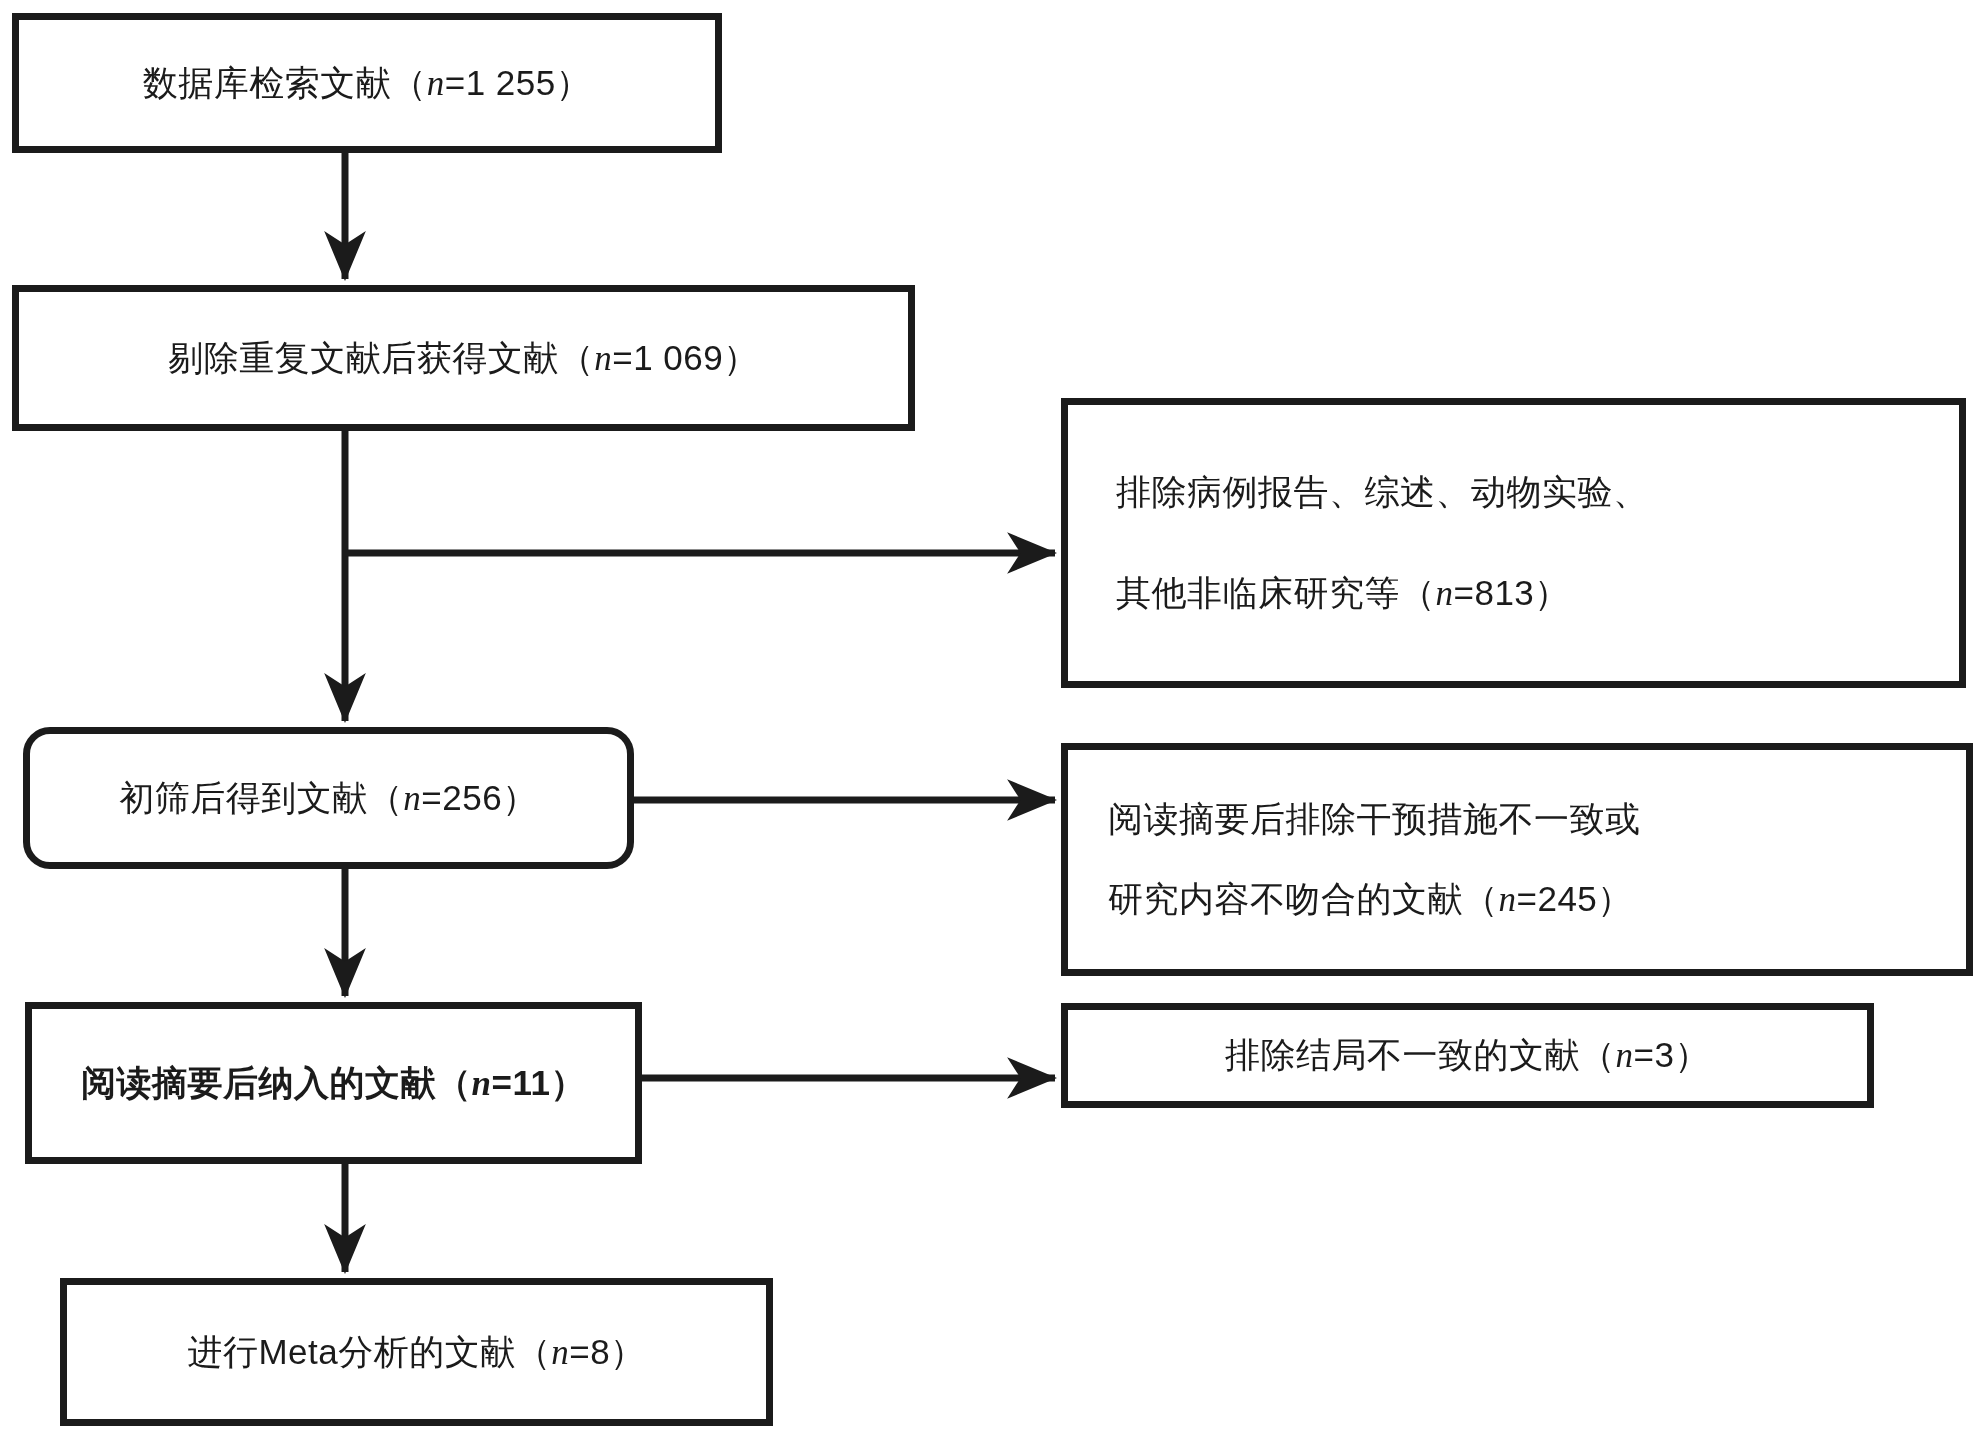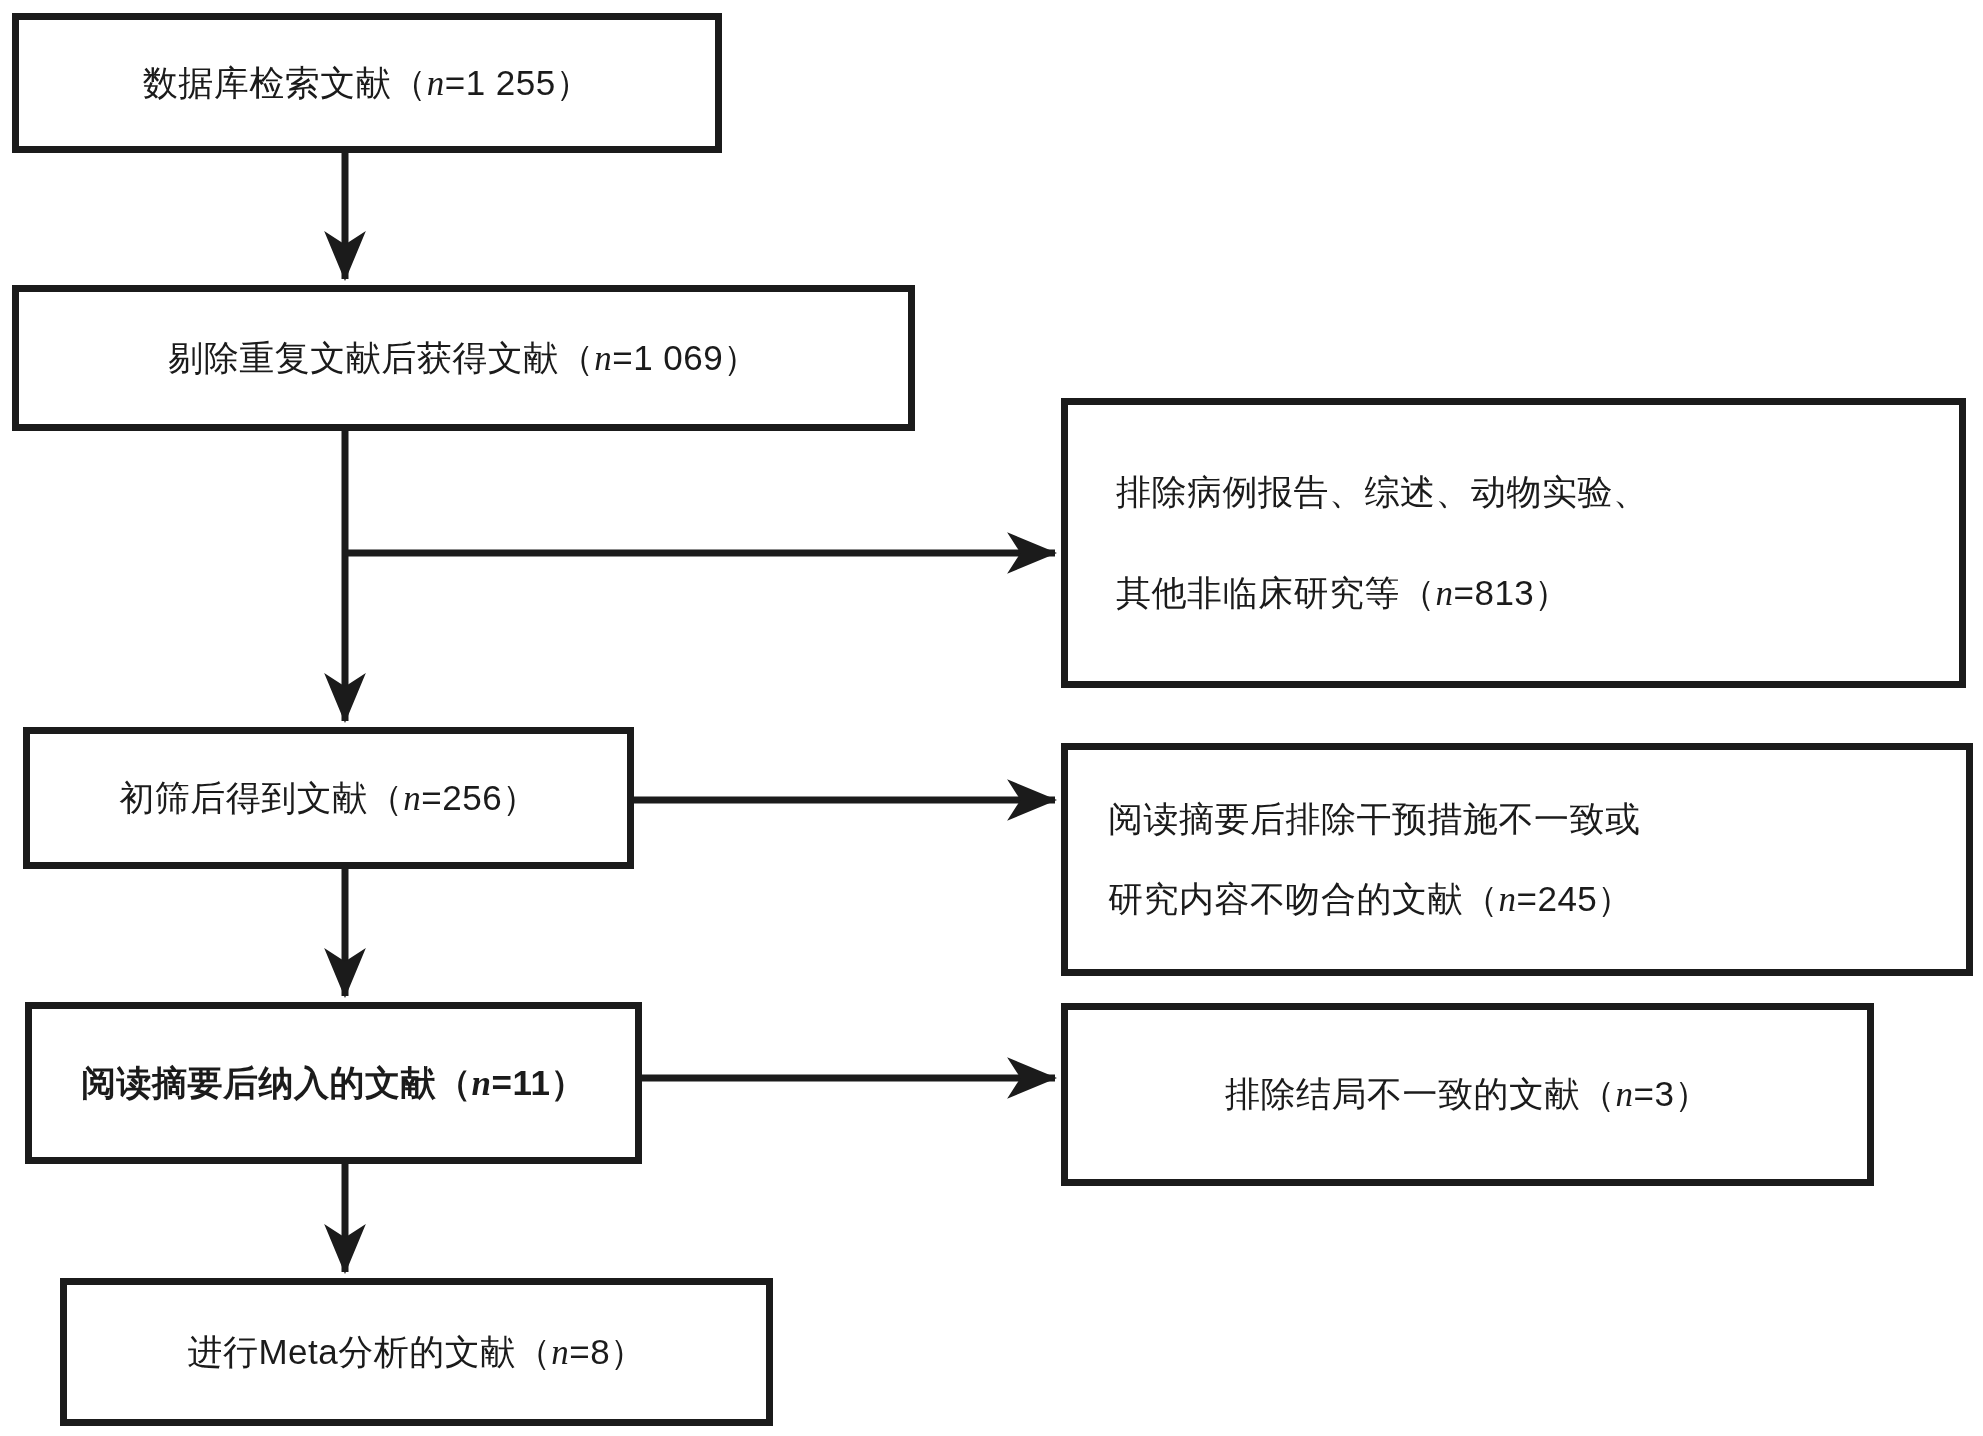--- a/index.html
+++ b/index.html
@@ -29,27 +29,27 @@
     white-space: nowrap;
     letter-spacing: 0.5px;
   }
   .nvar {
     font-family: "Liberation Serif", "DejaVu Serif", serif;
     font-style: italic;
   }
   
   #box-search   { left: 12px;  top: 13px;   width: 710px; height: 140px; }
   #box-dedup    { left: 12px;  top: 285px;  width: 903px; height: 146px; }
-  #box-initial  { left: 23px;  top: 727px;  width: 611px; height: 142px; }
+  #box-initial  { left: 23px;  top: 727px;  width: 611px; height: 142px; border-radius: 27px; }
   #box-abstract { left: 25px;  top: 1002px; width: 617px; height: 162px; font-weight: bold; }
   #box-meta     { left: 60px;  top: 1278px; width: 713px; height: 148px; }
   
   #box-excl-types    { left: 1061px; top: 398px;  width: 905px; height: 290px; padding-left: 48px; gap: 21px; }
   #box-excl-abstract { left: 1061px; top: 730px;  width: 912px; height: 233px; padding-left: 40px; margin-top: 13px; }
-  #box-excl-outcome  { left: 1061px; top: 1003px; width: 813px; height: 183px; }
+  #box-excl-outcome  { left: 1061px; top: 1003px; width: 813px; height: 105px; }
   svg.arrows {
     position: absolute;
     left: 0; top: 0;
     pointer-events: none;
   }
   svg.arrows line {
     stroke: var(--ink, #1b1b1b);
     stroke-width: 7;
   }
 </style>

